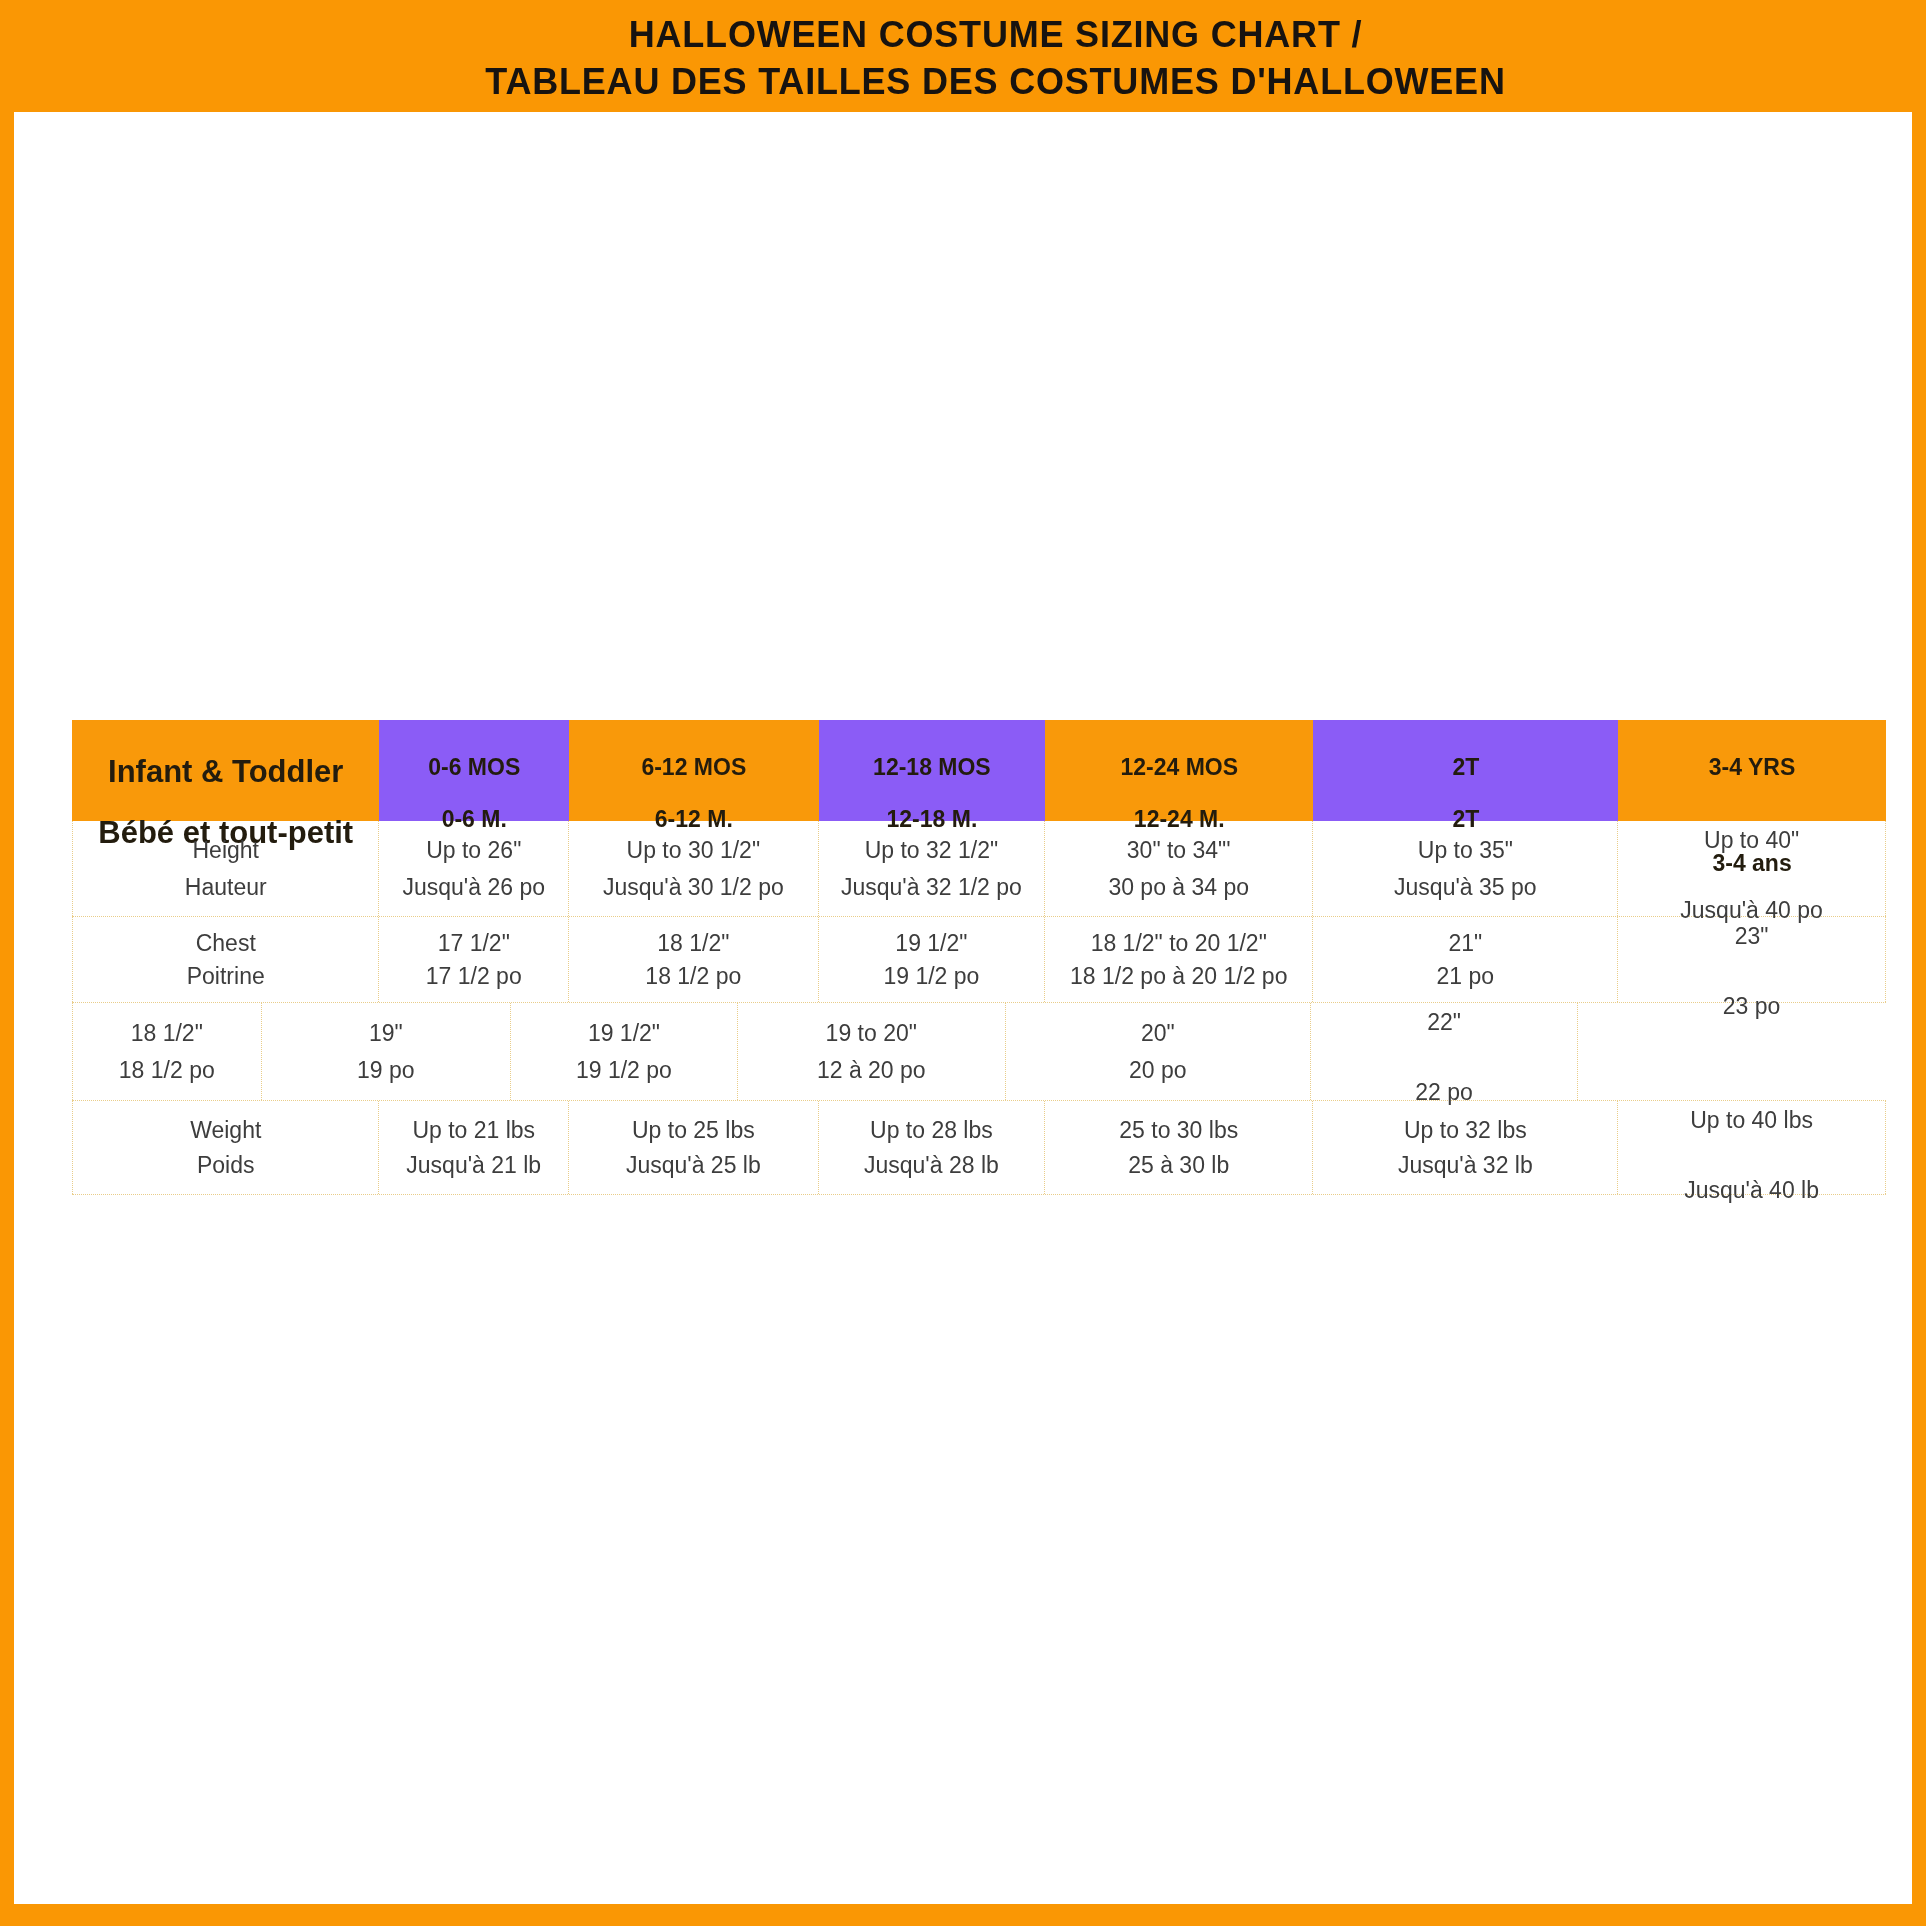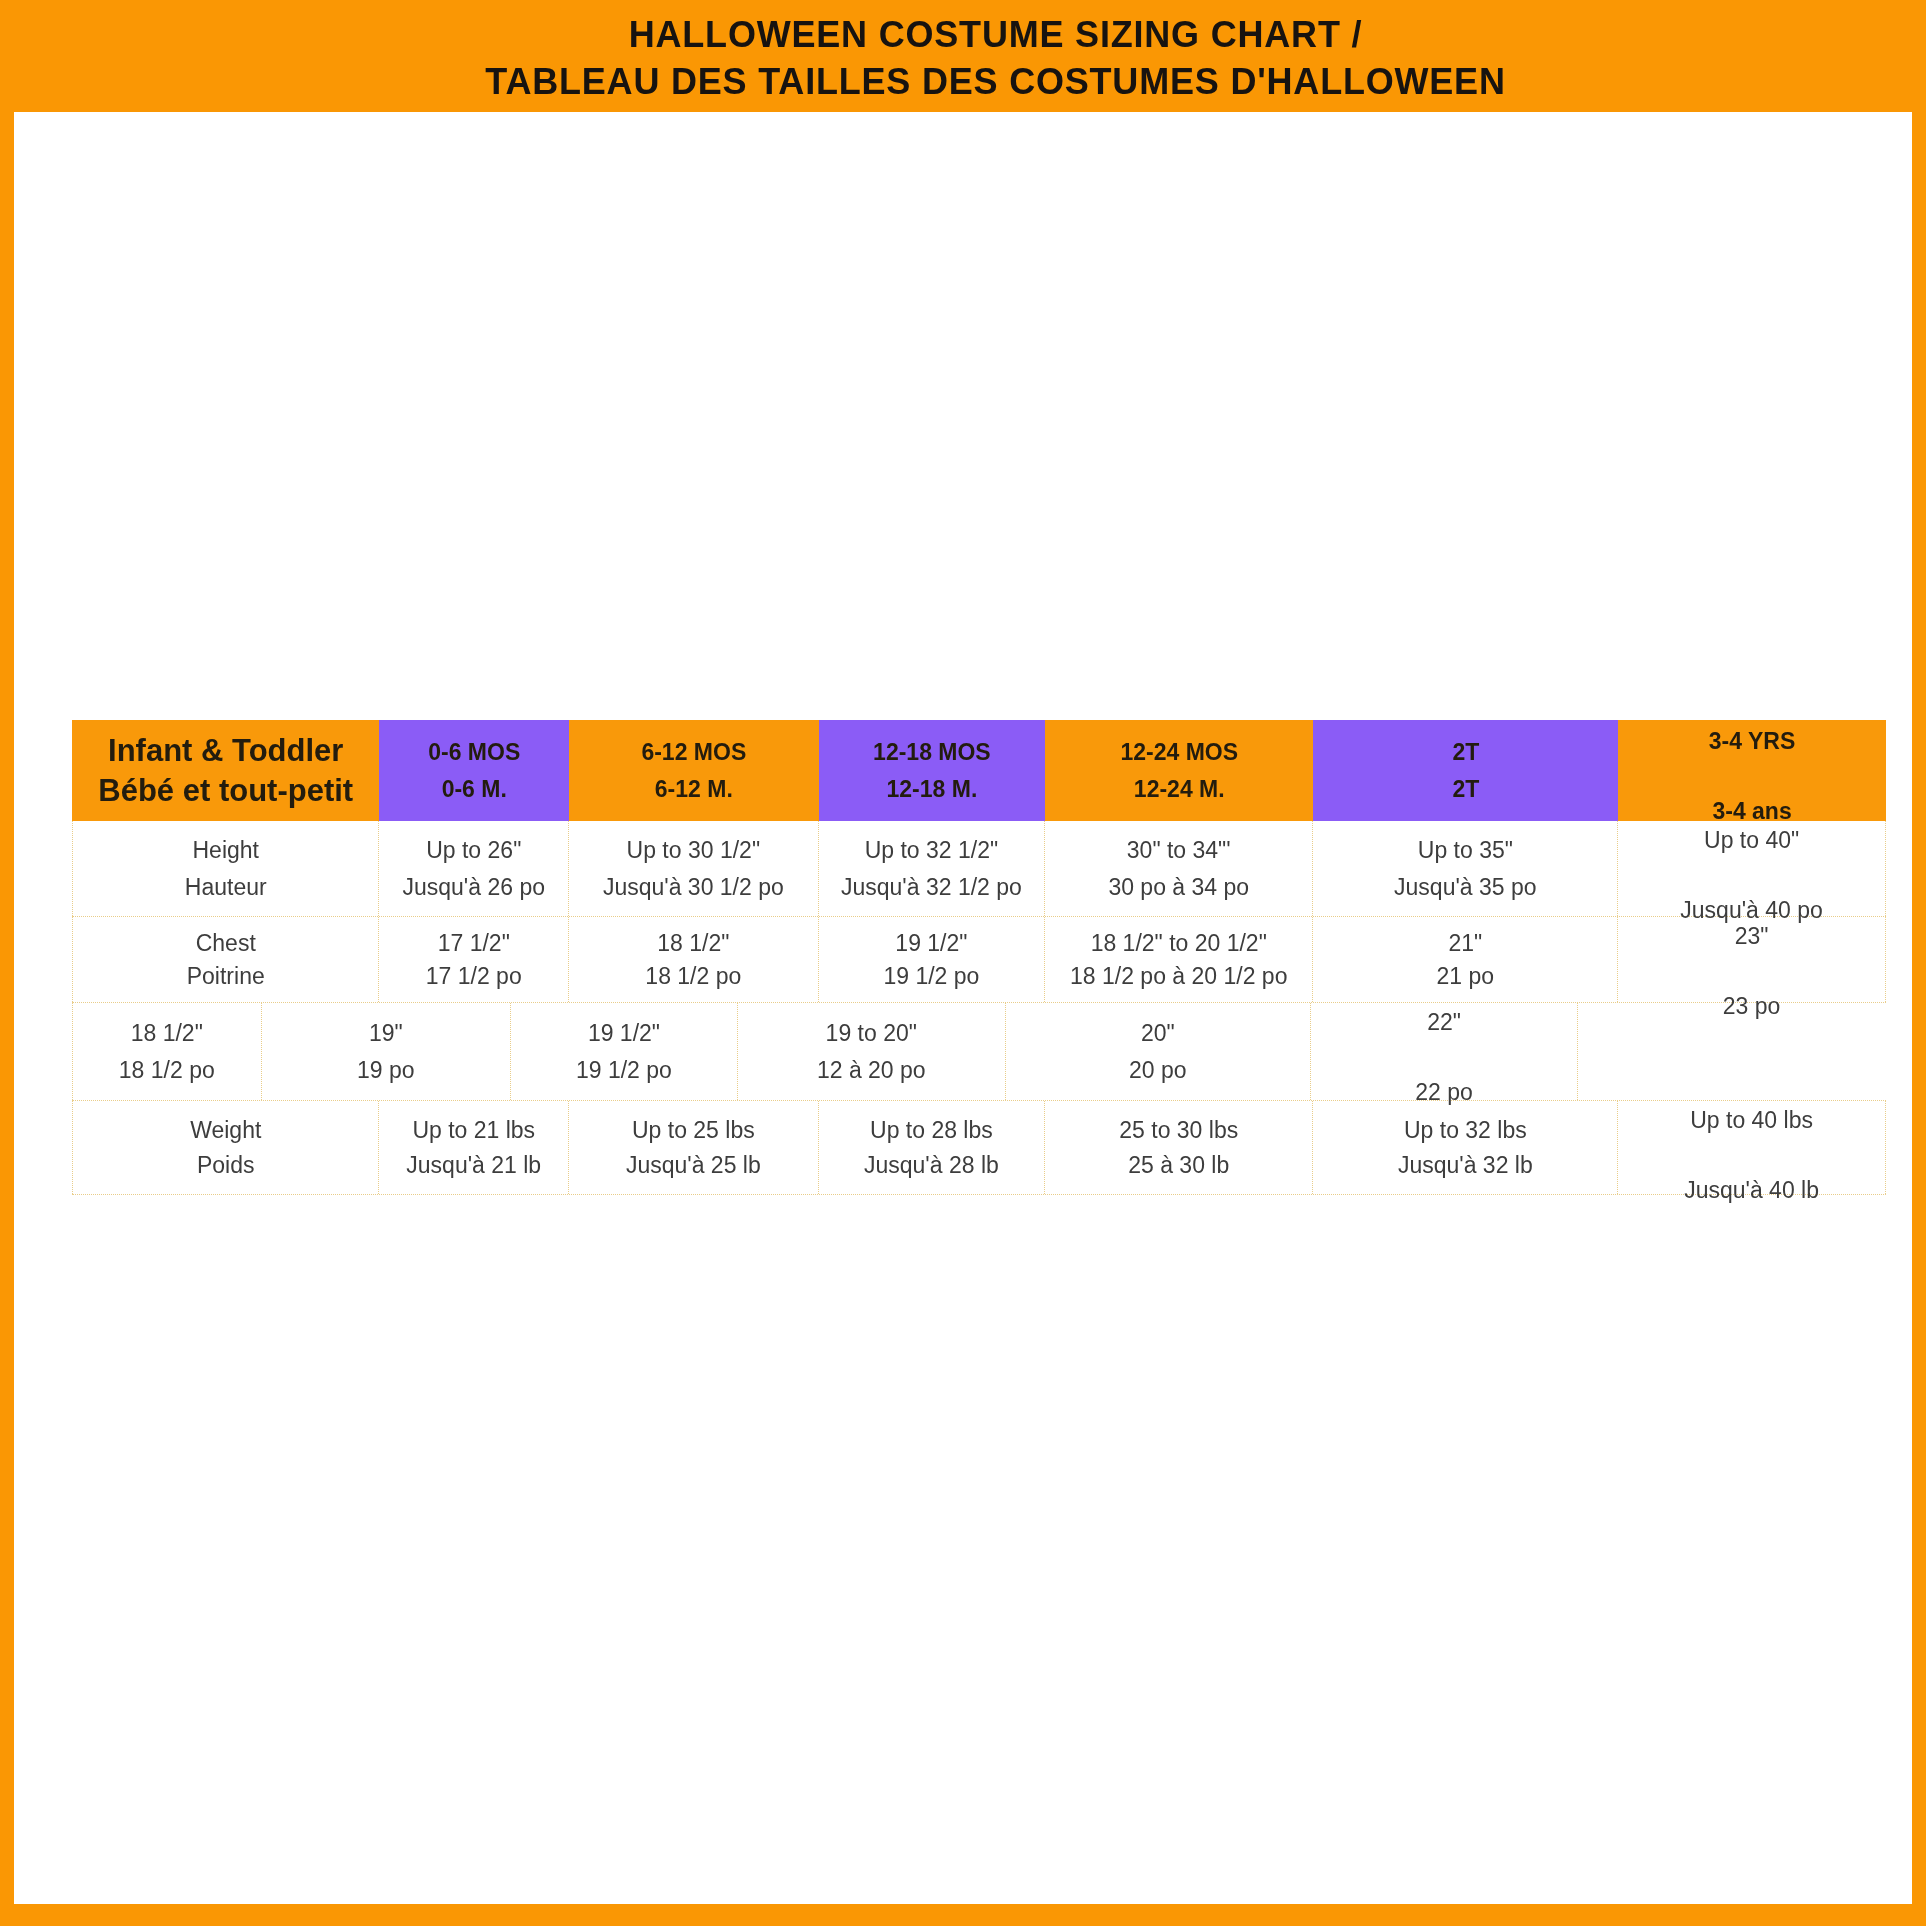--- a/index.html
+++ b/index.html
@@ -27,21 +27,21 @@
   }
   .size-table {
     position: absolute; left: 72px; top: 720px; width: 1814px;
   }
   .thead { display: flex; height: 101px; }
   .th {
     box-sizing: border-box; display: flex; flex-direction: column;
     justify-content: space-evenly; align-items: center; text-align: center;
     font-weight: bold; color: #231c0e; padding: 7.7px 3.1px;
   }
-  .th div { font-size: 23px; line-height: 26px; white-space: nowrap; }
+  .th div { font-size: 23px; line-height: 26px; white-space: nowrap; margin-top: 26px; }
   .th.corner div { font-size: 31px; line-height: 35px; }
   .dark  { background: #F9990A; }
   .light { background: #8b5cf6; }
   .tbody .trow { display: flex; border-bottom: 1.5px dotted #E9CD8A; }
   .trow .cell {
     box-sizing: border-box; display: flex; flex-direction: column;
     justify-content: space-evenly; align-items: center; text-align: center;
     border-right: 1.5px dotted #E9CD8A; padding: 6.2px 3.1px;
   }
   .trow .cell:first-child { border-left: 1.5px dotted #E9CD8A; }

